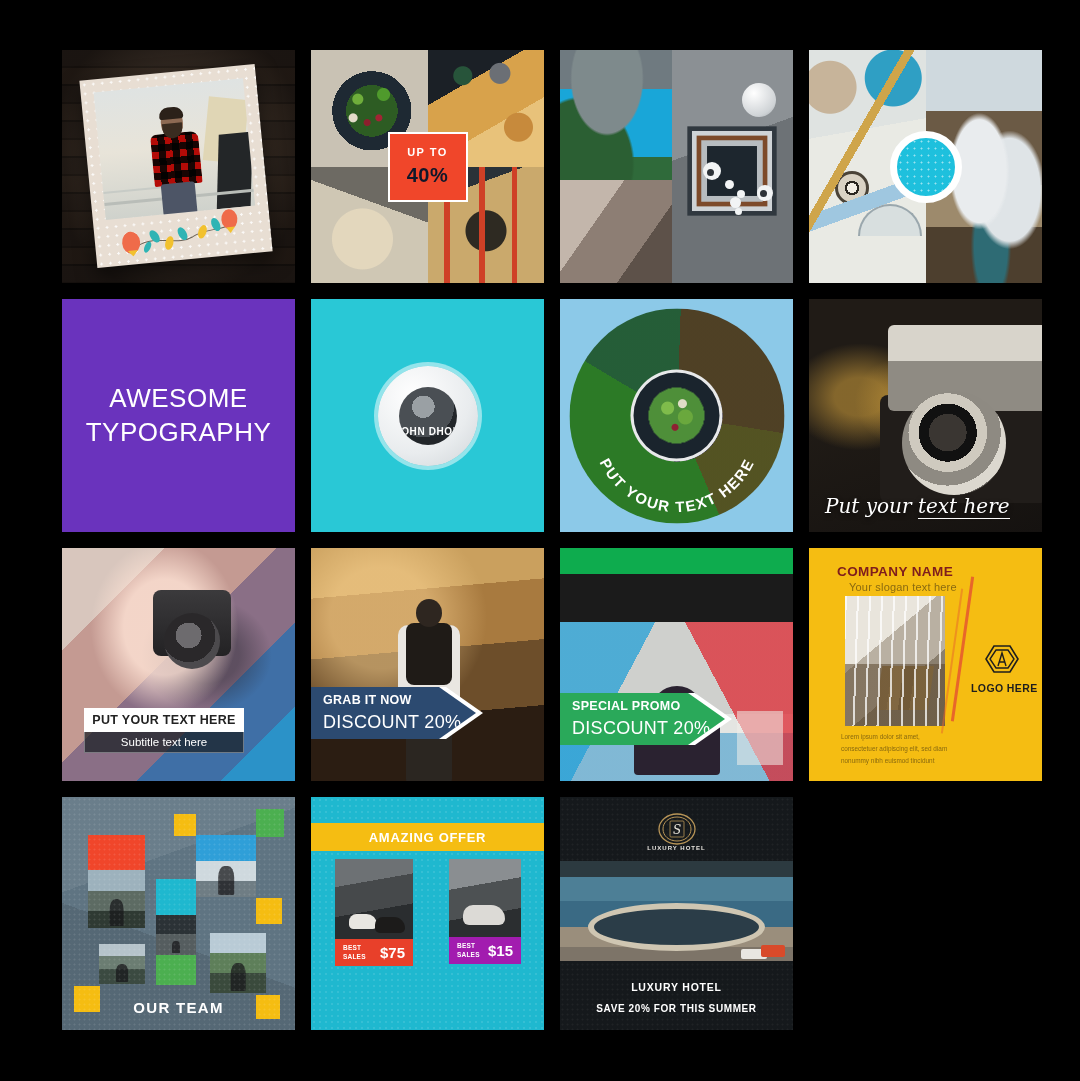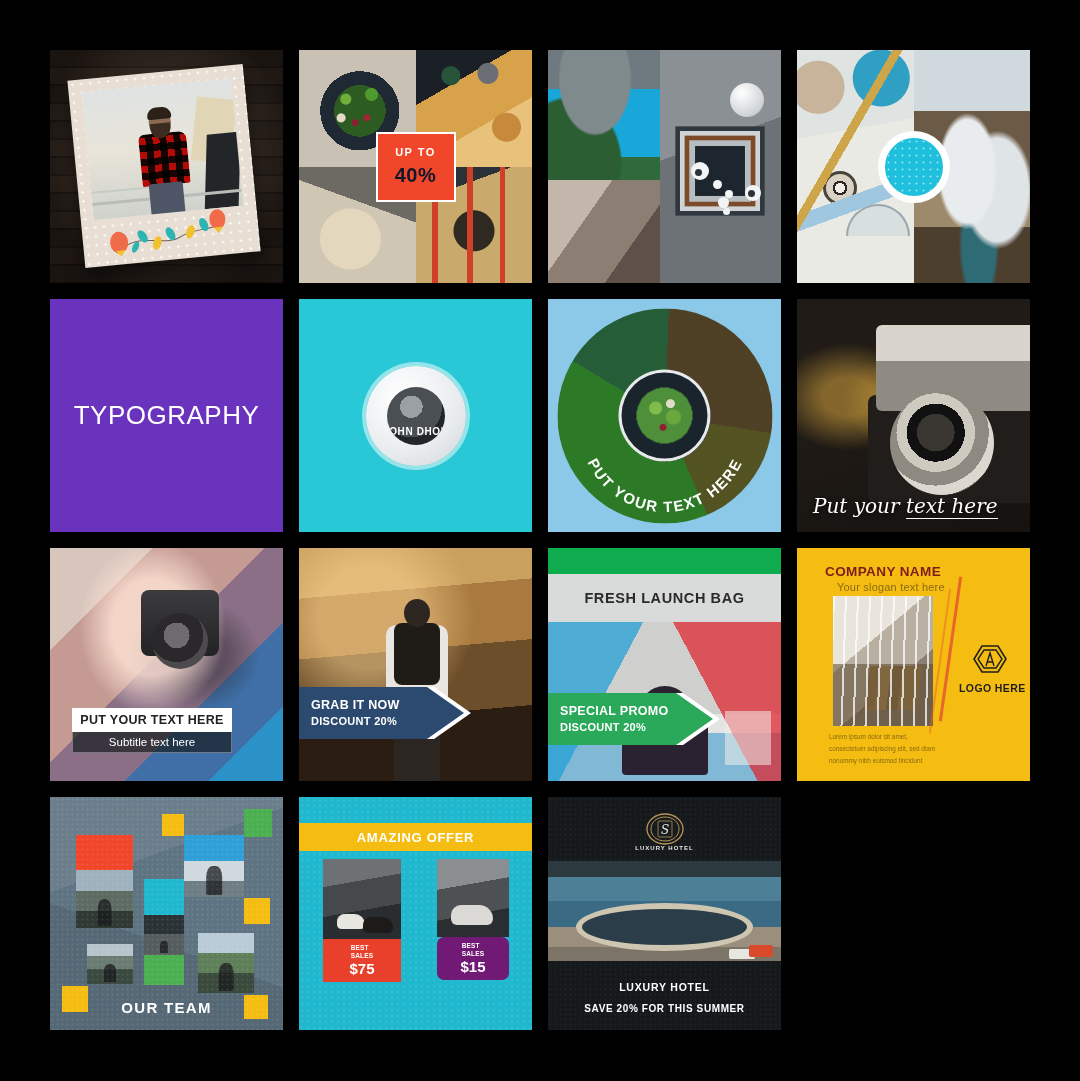--- a/index.html
+++ b/index.html
@@ -5,21 +5,21 @@
 <style>
   * { box-sizing: border-box; margin: 0; padding: 0; }
   html, body {
     width: 1080px; height: 1081px;
     background: #000;
     font-family: "Liberation Sans", sans-serif;
     overflow: hidden;
   }
   .grid {
     position: absolute;
-    left: 50px; top: 50px;
+    left: 62px; top: 50px;
     width: 980px; height: 980px;
     display: grid;
     grid-template-columns: repeat(4, 233px);
     grid-template-rows: repeat(4, 233px);
     gap: 16px;
   }
   .cell {
     position: relative;
     overflow: hidden;
     background: #1b1b1b;
@@ -389,21 +389,21 @@
   .p11-legs { position:absolute; left:26px; top:104px; width:46px; height:84px; background:#2b2621; border-radius:4px; }
   .arrow-banner {
     position:absolute; left:0; width: 165px; height: 52px;
     display:flex; flex-direction:column; justify-content:center;
     padding-left: 12px; color:#fff;
     clip-path: polygon(0 0, 128px 0, 165px 50%, 128px 100%, 0 100%);
   }
   .arrow-banner.navy { background:#2c4a70; bottom: 42px; }
   .arrow-banner.green { background:#2aa95a; bottom: 36px; }
   .arrow-banner .l1 { font-size: 12.5px; font-weight: 700; letter-spacing:.3px; line-height:1.45; }
-  .arrow-banner .l2 { font-size: 11px; font-weight: 700; letter-spacing:.3px; line-height:1.45; }
+  .arrow-banner .l2 { font-size: 18px; font-weight: 400; letter-spacing:.3px; line-height:1.45; }
   .arrow-white {
     position:absolute; left:0; width: 172px; height: 52px;
     background: #fff;
     clip-path: polygon(0 0, 135px 0, 172px 50%, 135px 100%, 0 100%);
     z-index: 1;
   }
   .arrow-white.navy-pos { bottom: 42px; }
   .arrow-white.green-pos { bottom: 36px; }
   .arrow-banner { z-index: 2; }
 
@@ -516,21 +516,21 @@
     background:#f5bd12; display:flex; align-items:center; justify-content:center;
   }
   .offer-bar span { color:#fff; font-size:13px; font-weight:700; letter-spacing:.7px; }
   .prod { position:absolute; }
   .prod .pimg { width:100%; background:#2e3336; overflow:hidden; position:relative; }
   .prod .pimg.a { background: linear-gradient(170deg, #6d7174 0 30%, #46494b 30% 62%, #2a2d2f 62% 100%); }
   .prod .pimg.b { background: linear-gradient(170deg, #8a8e91 0 34%, #4d5153 34% 68%, #2b2e30 68% 100%); }
   .shoe { position:absolute; border-radius: 10px 14px 6px 6px; }
   .prod .ptag {
     display:flex; align-items:center; justify-content:space-between;
-    padding: 5px 8px; color:#fff;flex-direction:column;
+    padding: 5px 8px; color:#fff;
   }
   .ptag .bs { font-size: 6.5px; font-weight:700; line-height:1.25; letter-spacing:.2px; }
   .ptag .price { font-size: 15px; font-weight:700; }
 
   
   .cell-dark { background:#15191c; }
   .cell-dark:before{
     content:""; position:absolute; inset:0;
     background-image: radial-gradient(circle, rgba(255,255,255,.045) .9px, transparent 1.1px);
     background-size: 5px 5px;
@@ -634,20 +634,21 @@
     <div class="c4-map">
       <div class="compass"></div>
       <div class="protractor"></div>
     </div>
     <div class="c4-mtn"></div>
     <div class="circle-cyan"></div>
   </div>
 
   <div class="cell cell-purple">
     <div class="typo-text">
+      <div>AWESOME</div>
       <div>TYPOGRAPHY</div>
     </div>
   </div>
 
   <div class="cell cell-cyan">
     <div class="avatar-ring">
       <div class="avatar-inner">
         <span class="avatar-name">JOHN DHOE</span>
       </div>
     </div>
@@ -696,23 +697,20 @@
     </div>
     <div class="arrow-white navy-pos"></div>
     <div class="arrow-banner navy">
       <span class="l1">GRAB IT NOW</span>
       <span class="l2">DISCOUNT 20%</span>
     </div>
   </div>
 
   <div class="cell">
     <div class="c12-top"></div>
-    <div class="c12-band">
-      <span>FRESH LAUNCH BAG</span>
-    </div>
     <div class="c12-photo">
       <div class="c12-handle"></div>
       <div class="c12-bag"></div>
       <div class="c12-card"></div>
       <div class="arrow-white green-pos"></div>
       <div class="arrow-banner green">
         <span class="l1">SPECIAL PROMO</span>
         <span class="l2">DISCOUNT 20%</span>
       </div>
     </div>
@@ -776,21 +774,21 @@
           <span>BEST</span><br>
           <span>SALES</span>
         </span>
         <span class="price">$75</span>
       </div>
     </div>
     <div class="prod" style="left:138px; top:62px; width:72px;">
       <div class="pimg b" style="height:78px;">
         <div class="shoe" style="left:14px; bottom:12px; width:42px; height:20px; background:#dcdad6;"></div>
       </div>
-      <div class="ptag" style="background:#701a75;border-radius:7px;">
+      <div class="ptag" style="background:#a21caf;">
         <span class="bs">
           <span>BEST</span><br>
           <span>SALES</span>
         </span>
         <span class="price">$15</span>
       </div>
     </div>
   </div>
 
   <div class="cell cell-dark">

